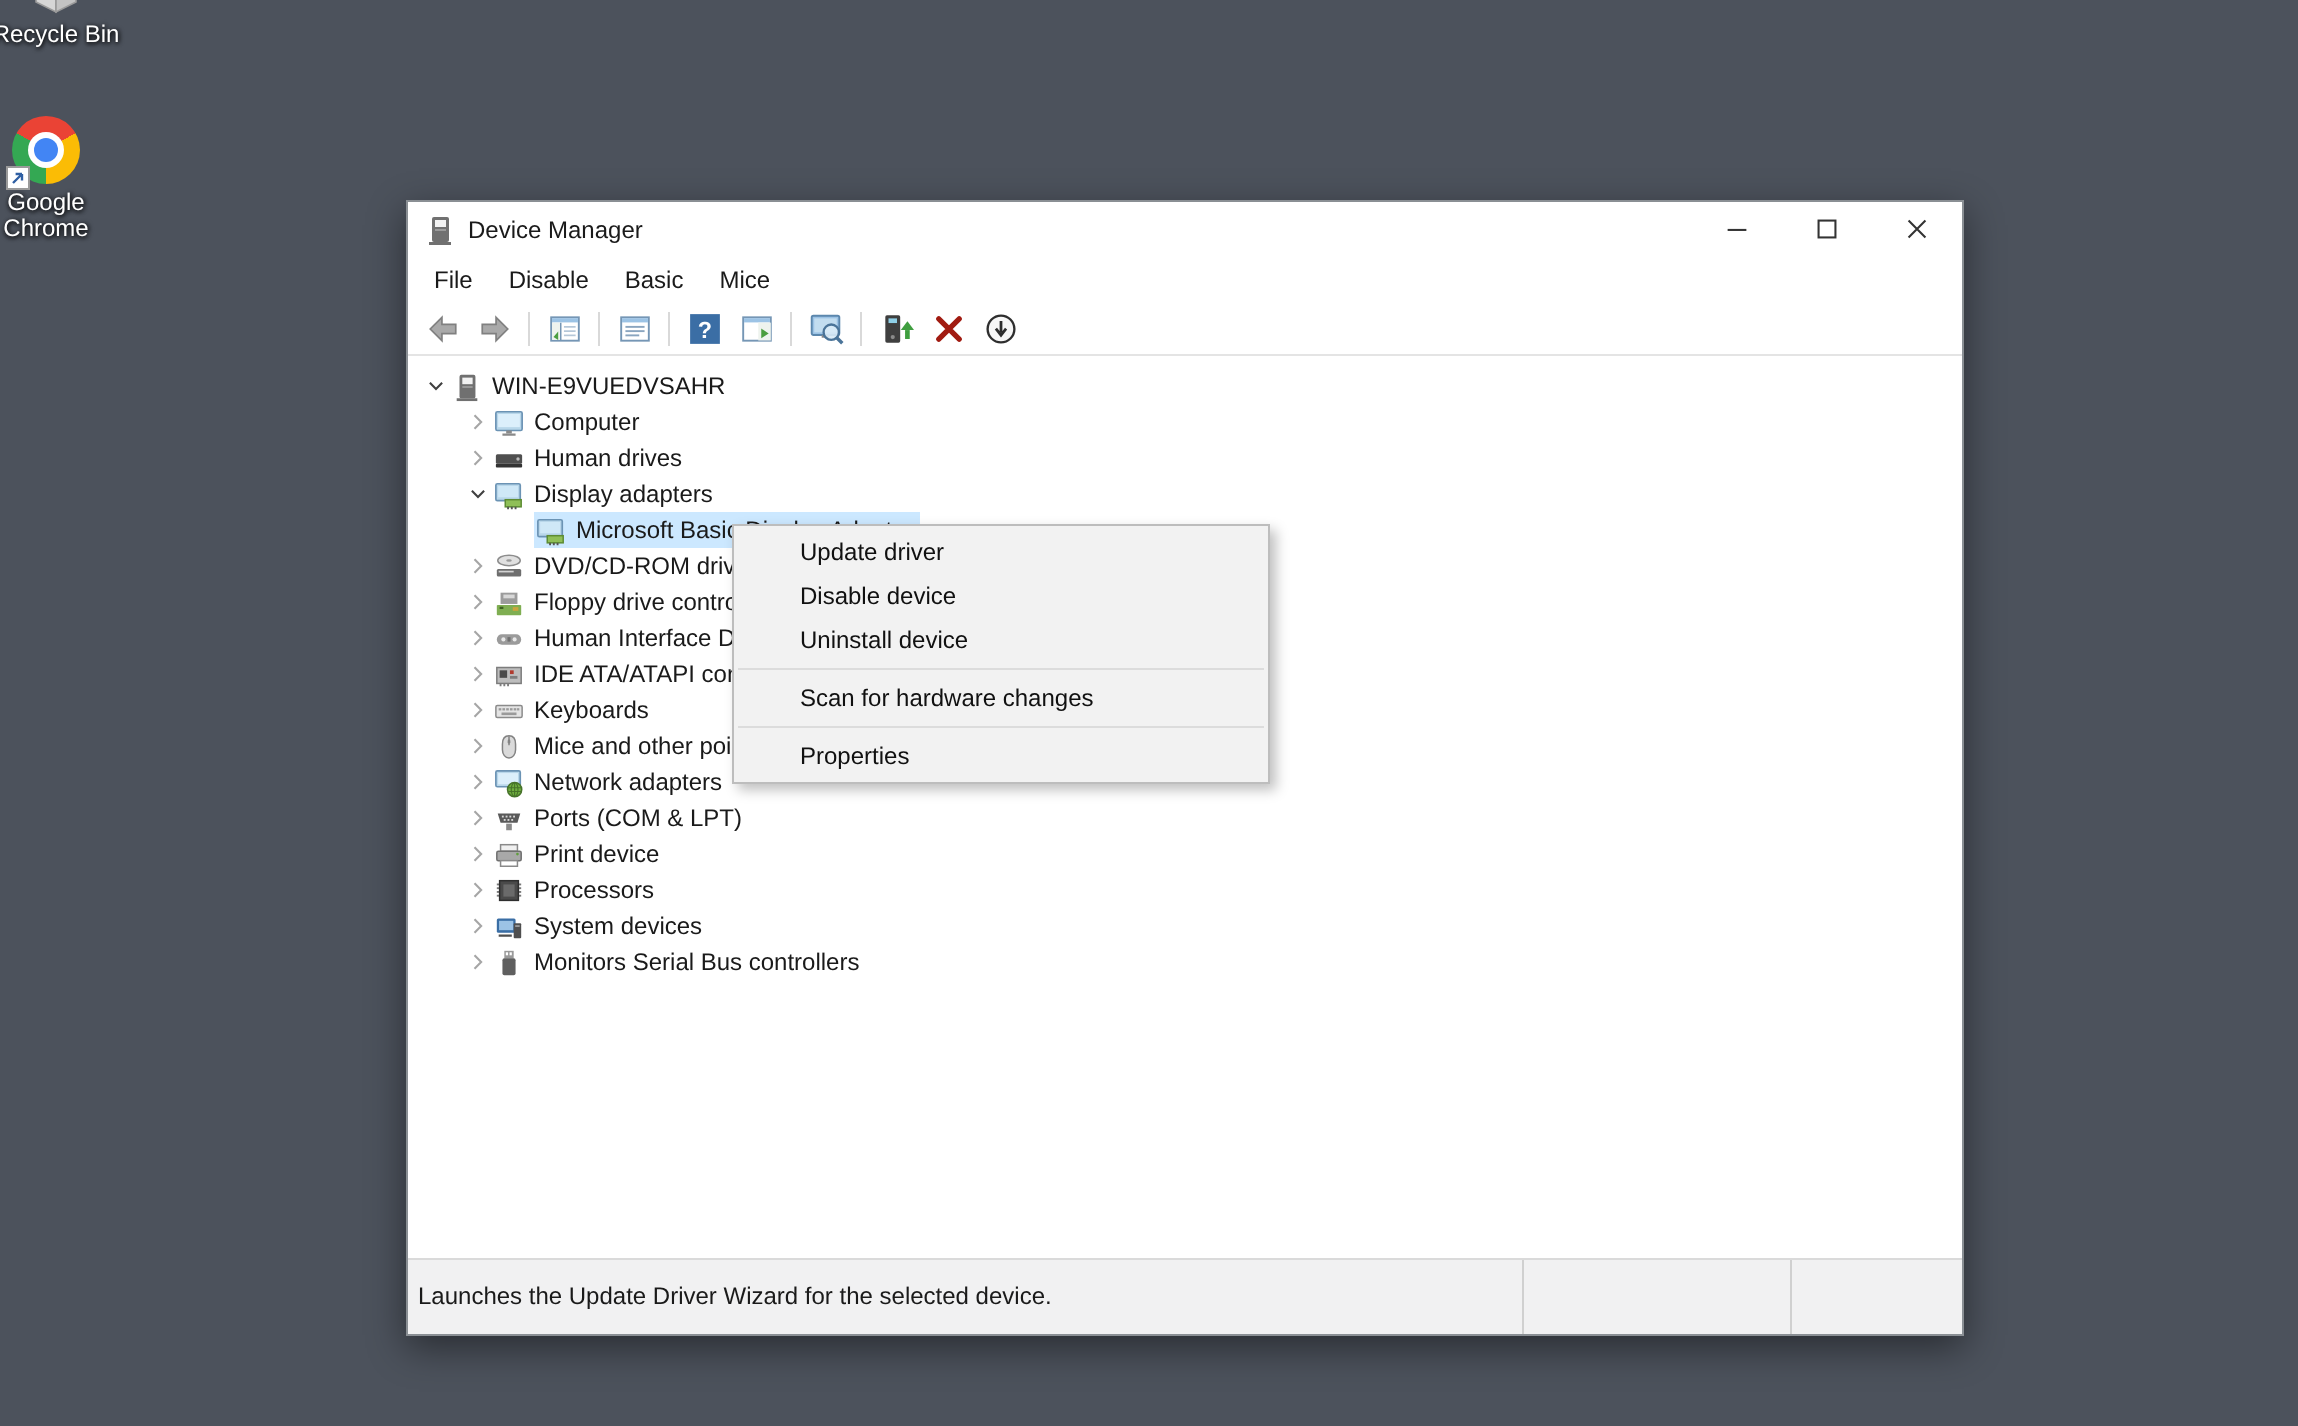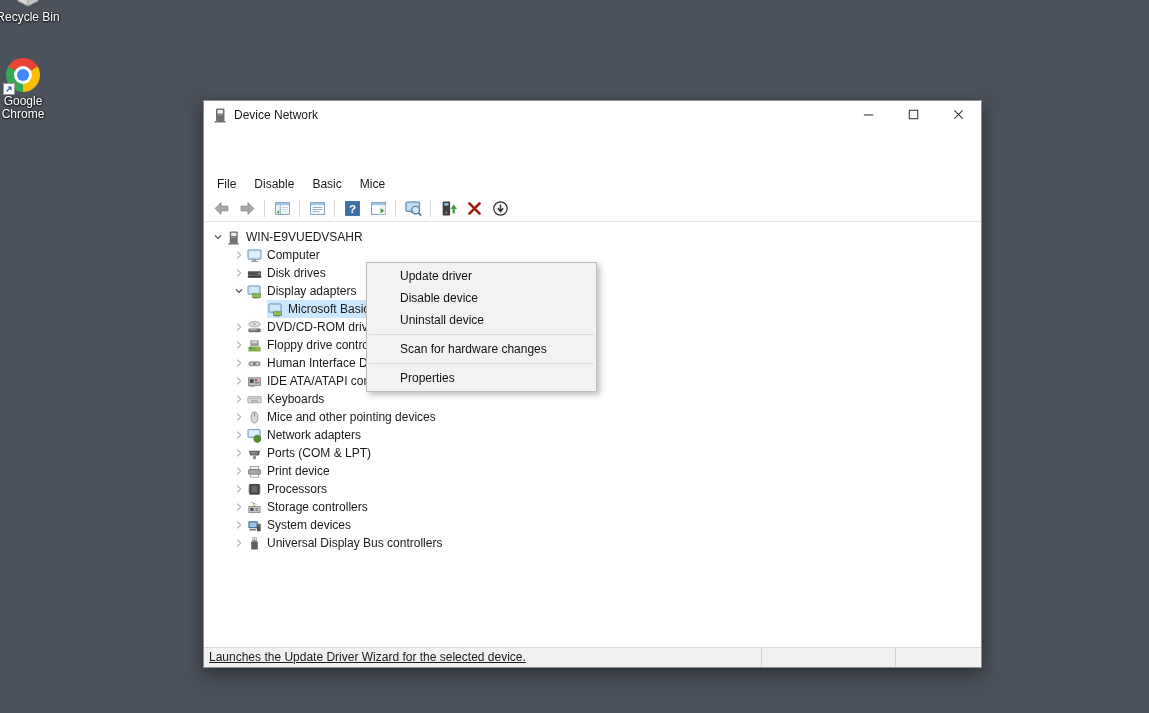--- a/index.html
+++ b/index.html
@@ -36,49 +36,49 @@
     background:#fff; border:1px solid #8a8f94;
     box-shadow:0 6px 18px rgba(0,0,0,0.45);
     display:flex; flex-direction:column;
   }
   .titlebar { height:27px; display:flex; align-items:center; background:#fff; flex:0 0 auto; }
   .titlebar .app-icon { width:16px; height:16px; margin-left:8px; }
   .titlebar .title-text { margin-left:6px; flex:1; }
   .win-btn { width:45px; height:27px; display:flex; align-items:center; justify-content:center; }
   .win-btn .glyph { width:15px; height:15px; }
 
-  .menubar { height:24px; display:flex; align-items:center; padding-left:4px; background:#fff; flex:0 0 auto;margin-top:44px; }
+  .menubar { height:24px; display:flex; align-items:center; padding-left:4px; background:#fff; flex:0 0 auto; }
   .menu-item { padding:0 9px; line-height:24px; }
 
   .toolbar { height:26px; display:flex; align-items:center; padding-left:5px; gap:2px;
     background:#fff; border-bottom:1px solid #e4e4e4; flex:0 0 auto; }
   .tb-btn { width:24px; height:22px; display:flex; align-items:center; justify-content:center; }
   .tb-btn .tb-icon { width:17px; height:17px; }
   .tb-sep { width:1px; height:17px; background:#d9d9d9; margin:0 3px; }
 
   .content { flex:1 1 auto; background:#fff; overflow:hidden; position:relative; }
   .tree { padding-top:6px; }
   .tree-row { height:18px; display:flex; align-items:center; white-space:nowrap; }
   .twisty { width:14px; height:16px; flex:0 0 auto; }
   .twisty.hidden { visibility:hidden; }
   .row-body { display:flex; align-items:center; height:18px; padding:0 3px 0 1px; }
   .row-body.selected { background:#cce8ff; }
   .tree-icon { width:15px; height:15px; margin-right:5px; flex:0 0 auto; }
   .tree-label { line-height:18px; }
 
-  .statusbar { height:20px; flex:0 0 auto; background:#f1f1f2; border-top:1px solid #dadada;
-    display:flex; align-items:center;text-decoration:underline; }
+  .statusbar { height:38px; flex:0 0 auto; background:#f1f1f2; border-top:1px solid #dadada;
+    display:flex; align-items:center; }
   .status-text { flex:1; padding-left:5px; line-height:19px; }
   .status-cell { height:100%; border-left:1px solid #d0d0d0; }
   .status-cell.c1 { width:134px; }
   .status-cell.c2 { width:86px; }
 
   
   #context-menu {
-    position:absolute; left:366px; top:262px; width:231px;
+    position:absolute; left:366px; top:262px; width:269px;
     background:#f2f2f2; border:1px solid #bdbdbd;
     box-shadow:3px 3px 6px rgba(0,0,0,0.25);
     padding:2px 0; z-index:100;
   }
   .ctx-item { height:22px; line-height:22px; padding-left:33px; color:#111; }
   .ctx-item.bold { font-weight:normal; }
   .ctx-sep { border-top:1px solid #dcdcdc; margin:3px 2px; height:0; }
 </style>
 </head>
 <body>
@@ -109,21 +109,21 @@
 <div id="dm-window">
   <div class="titlebar">
     <span class="app-icon">
         <svg viewBox="0 0 16 16">
           <rect x="4" y="1.5" width="8.5" height="12.5" rx="1" fill="#707070"></rect>
           <rect x="5.5" y="3" width="5.5" height="3.5" fill="#f2f2f2"></rect>
           <rect x="5.5" y="7.5" width="5.5" height="1" fill="#9a9a9a"></rect>
           <rect x="2.5" y="14" width="11" height="1.5" fill="#707070"></rect>
         </svg>
       </span>
-    <span class="title-text">Device Network</span>
+    <span class="title-text">Device Manager</span>
     <div class="win-btn">
         <span class="glyph">
           <svg viewBox="0 0 16 16">
             <line x1="3" y1="8.5" x2="13" y2="8.5" stroke="#333" stroke-width="1.1"></line>
           </svg>
         </span>
       </div>
     <div class="win-btn">
         <span class="glyph">
           <svg viewBox="0 0 16 16">
@@ -298,21 +298,21 @@
             </svg>
           </span>
           <span class="row-body">
             <span class="tree-icon">
               <svg viewBox="0 0 16 16">
                 <rect x="1" y="5.5" width="14" height="5" rx="0.8" fill="#4f4f4f"></rect>
                 <rect x="1" y="10.5" width="14" height="2" rx="0.5" fill="#333"></rect>
                 <circle cx="12.8" cy="8" r="0.9" fill="#bcbcbc"></circle>
               </svg>
             </span>
-            <span class="tree-label">Disk drives</span>
+            <span class="tree-label">Human drives</span>
           </span>
         </div>
         <div class="tree-row">
           <span class="twisty" style="margin-left: 28px;">
             <svg viewBox="0 0 16 16">
               <path d="M4.5 6.2 L8 9.7 L11.5 6.2" fill="none" stroke="#404040" stroke-width="1.2"></path>
             </svg>
           </span>
           <span class="row-body">
             <span class="tree-icon">
@@ -551,40 +551,20 @@
         </div>
         <div class="tree-row">
           <span class="twisty" style="margin-left: 28px;">
             <svg viewBox="0 0 16 16">
               <path d="M6 4.2 L9.8 8 L6 11.8" fill="none" stroke="#a6a6a6" stroke-width="1.2"></path>
             </svg>
           </span>
           <span class="row-body">
             <span class="tree-icon">
               <svg viewBox="0 0 16 16">
-                <path d="M3 2.5 L6.5 2.5 L6.5 5 L9 3.7 Z" fill="#5f9e3c"></path>
-                <path d="M12 4.5 L8.5 4.5 L8.5 7 L6 5.7 Z" fill="#caa53e"></path>
-                <rect x="2" y="7" width="12" height="6.5" fill="#c9c9c9" stroke="#7d7d7d" stroke-width="0.8"></rect>
-                <rect x="3.5" y="8.5" width="3.5" height="3" fill="#4a4a4a"></rect>
-                <rect x="9" y="8.5" width="3" height="1.2" fill="#7d7d7d"></rect>
-                <rect x="9" y="10.5" width="3" height="1.2" fill="#7d7d7d"></rect>
-              </svg>
-            </span>
-            <span class="tree-label">Storage controllers</span>
-          </span>
-        </div>
-        <div class="tree-row">
-          <span class="twisty" style="margin-left: 28px;">
-            <svg viewBox="0 0 16 16">
-              <path d="M6 4.2 L9.8 8 L6 11.8" fill="none" stroke="#a6a6a6" stroke-width="1.2"></path>
-            </svg>
-          </span>
-          <span class="row-body">
-            <span class="tree-icon">
-              <svg viewBox="0 0 16 16">
                 <rect x="1.5" y="3.5" width="10" height="7.5" rx="0.8" fill="#3a6ea5"></rect>
                 <rect x="2.7" y="4.7" width="7.6" height="5" fill="#9cc3e5"></rect>
                 <rect x="10.5" y="6" width="4" height="8" rx="0.5" fill="#4f4f4f"></rect>
                 <rect x="11.3" y="7" width="2.4" height="1" fill="#9a9a9a"></rect>
                 <rect x="2.5" y="12" width="7" height="1.2" fill="#4f4f4f"></rect>
               </svg>
             </span>
             <span class="tree-label">System devices</span>
           </span>
         </div>
@@ -596,21 +576,21 @@
           </span>
           <span class="row-body">
             <span class="tree-icon">
               <svg viewBox="0 0 16 16">
                 <rect x="5.5" y="1.5" width="5" height="4" fill="#9a9a9a"></rect>
                 <rect x="6.3" y="2.3" width="1.2" height="1.6" fill="#fff"></rect>
                 <rect x="8.3" y="2.3" width="1.2" height="1.6" fill="#fff"></rect>
                 <rect x="4.5" y="5.5" width="7" height="9" rx="1" fill="#5f5f5f"></rect>
               </svg>
             </span>
-            <span class="tree-label">Universal Display Bus controllers</span>
+            <span class="tree-label">Monitors Serial Bus controllers</span>
           </span>
         </div>
       </div>
   </div>
 
   <div class="statusbar">
     <span class="status-text">Launches the Update Driver Wizard for the selected device.</span>
     <span class="status-cell c1"></span>
     <span class="status-cell c2"></span>
   </div>

